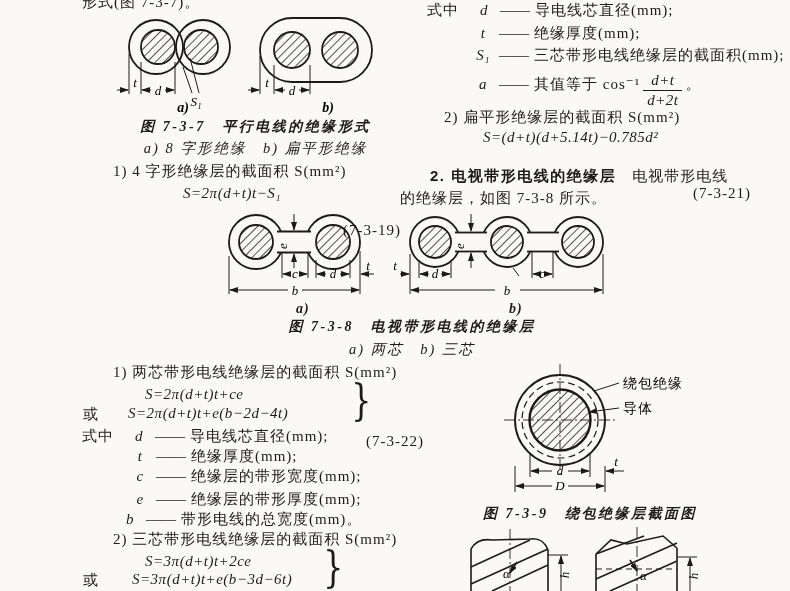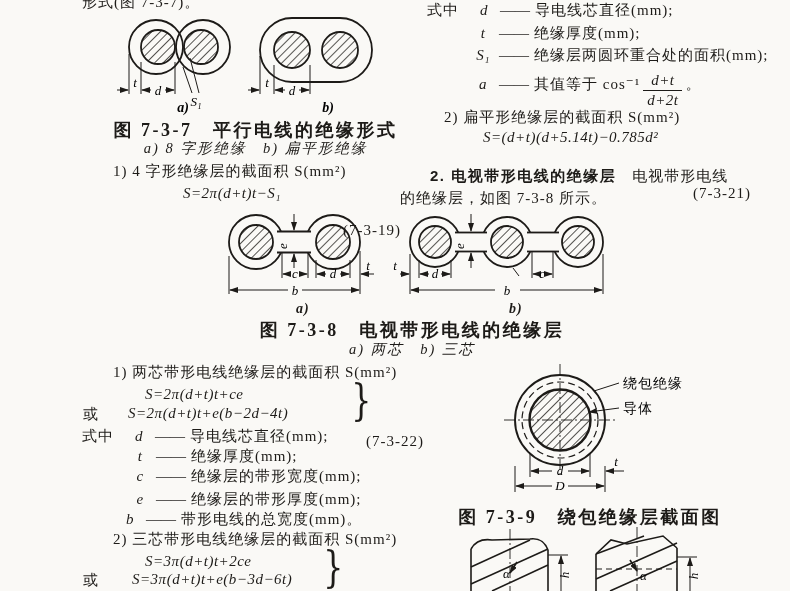--- a/index.html
+++ b/index.html
@@ -8,21 +8,21 @@
     background:#faf9f6;overflow:hidden;
     font-family:"Liberation Serif","DejaVu Serif",serif;
     color:#1d1b18;font-size:15px;
   }
   .row{position:absolute;white-space:nowrap;letter-spacing:1px;line-height:1.2;}
   .math{font-family:"Liberation Serif","DejaVu Serif",serif;font-style:italic;letter-spacing:.5px;}
   .eqno{font-style:normal;letter-spacing:1px;margin-top:36px;}
   .sym{display:inline-block;width:26px;text-align:center;}
   .dashm{margin:0 5px 0 3px;letter-spacing:0;}
   .wlab{margin-right:12px;}
-  .caption{position:absolute;text-align:center;font-weight:bold;letter-spacing:2.5px;font-size:18px;}
+  .caption{position:absolute;text-align:center;font-weight:bold;font-style:italic;letter-spacing:2.5px;font-size:14px;}
   .subcaption{position:absolute;text-align:center;font-style:italic;letter-spacing:2px;font-size:14.5px;}
   .figlab{position:absolute;font-weight:bold;font-style:italic;font-size:14px;letter-spacing:1px;}
   .heiti{font-family:"Liberation Sans","DejaVu Sans",sans-serif;font-weight:bold;letter-spacing:1.5px;}
   .brace{position:absolute;font-size:42px;line-height:38px;font-weight:400;
          font-family:"DejaVu Serif",serif;transform:scaleX(.75);}
   .frac{display:inline-block;vertical-align:-1.05em;text-align:center;margin:0 3px;}
   .fnum{display:block;padding:0 4px 1px;border-bottom:1.4px solid #1d1b18;line-height:1.1;}
   .fden{display:block;padding:1px 4px 0;line-height:1.1;}
   svg{position:absolute;overflow:visible;}
   svg text{font-family:"Liberation Serif","DejaVu Serif",serif;}
@@ -89,21 +89,21 @@
   <div class="row math" style="left:183px;top:184px">S=2π(d+t)t−S₁</div>
   <div class="row eqno" style="left:343px;top:185px">(7-3-19)</div>
 
   <div class="row" style="left:427px;top:1px">
     <span class="wlab">式中</span><i class="sym math">d</i><span class="dashm">——</span><span>导电线芯直径(mm);</span>
   </div>
   <div class="row" style="left:470px;top:24px">
     <i class="sym math">t</i><span class="dashm">——</span><span>绝缘厚度(mm);</span>
   </div>
   <div class="row" style="left:470px;top:46px">
-    <i class="sym math">S₁</i><span class="dashm">——</span><span>绝缘层两圆环重合处的面积(mm);</span>
+    <i class="sym math">S₁</i><span class="dashm">——</span><span>三芯带形电线绝缘层的截面积(mm);</span>
   </div>
   <div class="row" style="left:470px;top:72px">
     <i class="sym math">a</i><span class="dashm">——</span><span>其值等于 cos⁻¹</span><span class="frac math"><span class="fnum">d+t</span><span class="fden">d+2t</span></span><span>。</span>
   </div>
   <div class="row" style="left:444px;top:108px">2) 扁平形绝缘层的截面积 S(mm²)</div>
   <div class="row math" style="left:483px;top:128px">S=(d+t)(d+5.14t)−0.785d²</div>
   <div class="row eqno" style="left:693px;top:148px">(7-3-21)</div>
   <div class="row" style="left:430px;top:167px">
     <span class="heiti">2. 电视带形电线的绝缘层</span><span>　电视带形电线</span>
   </div>

